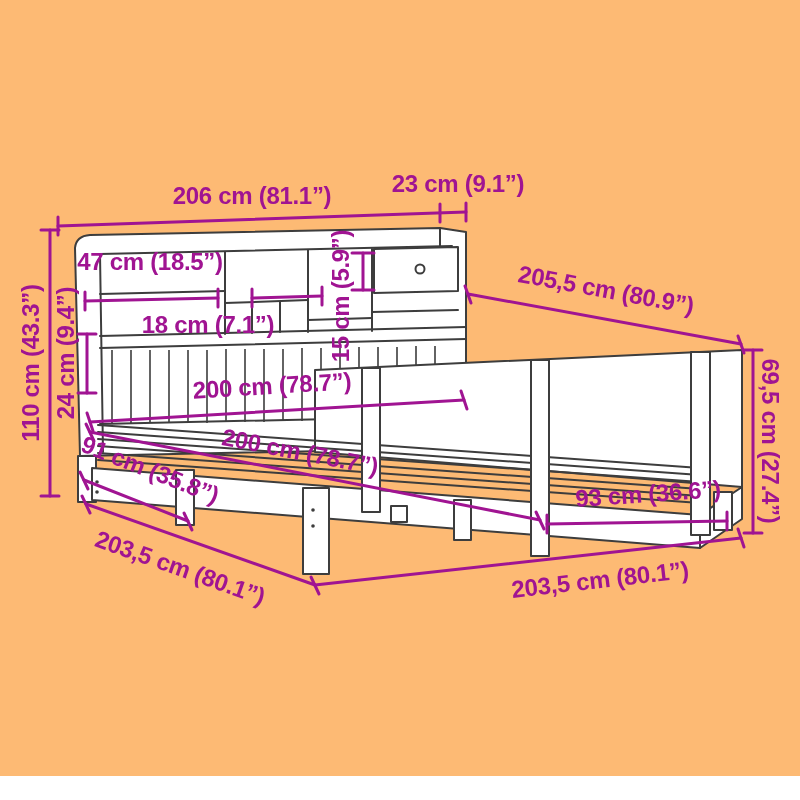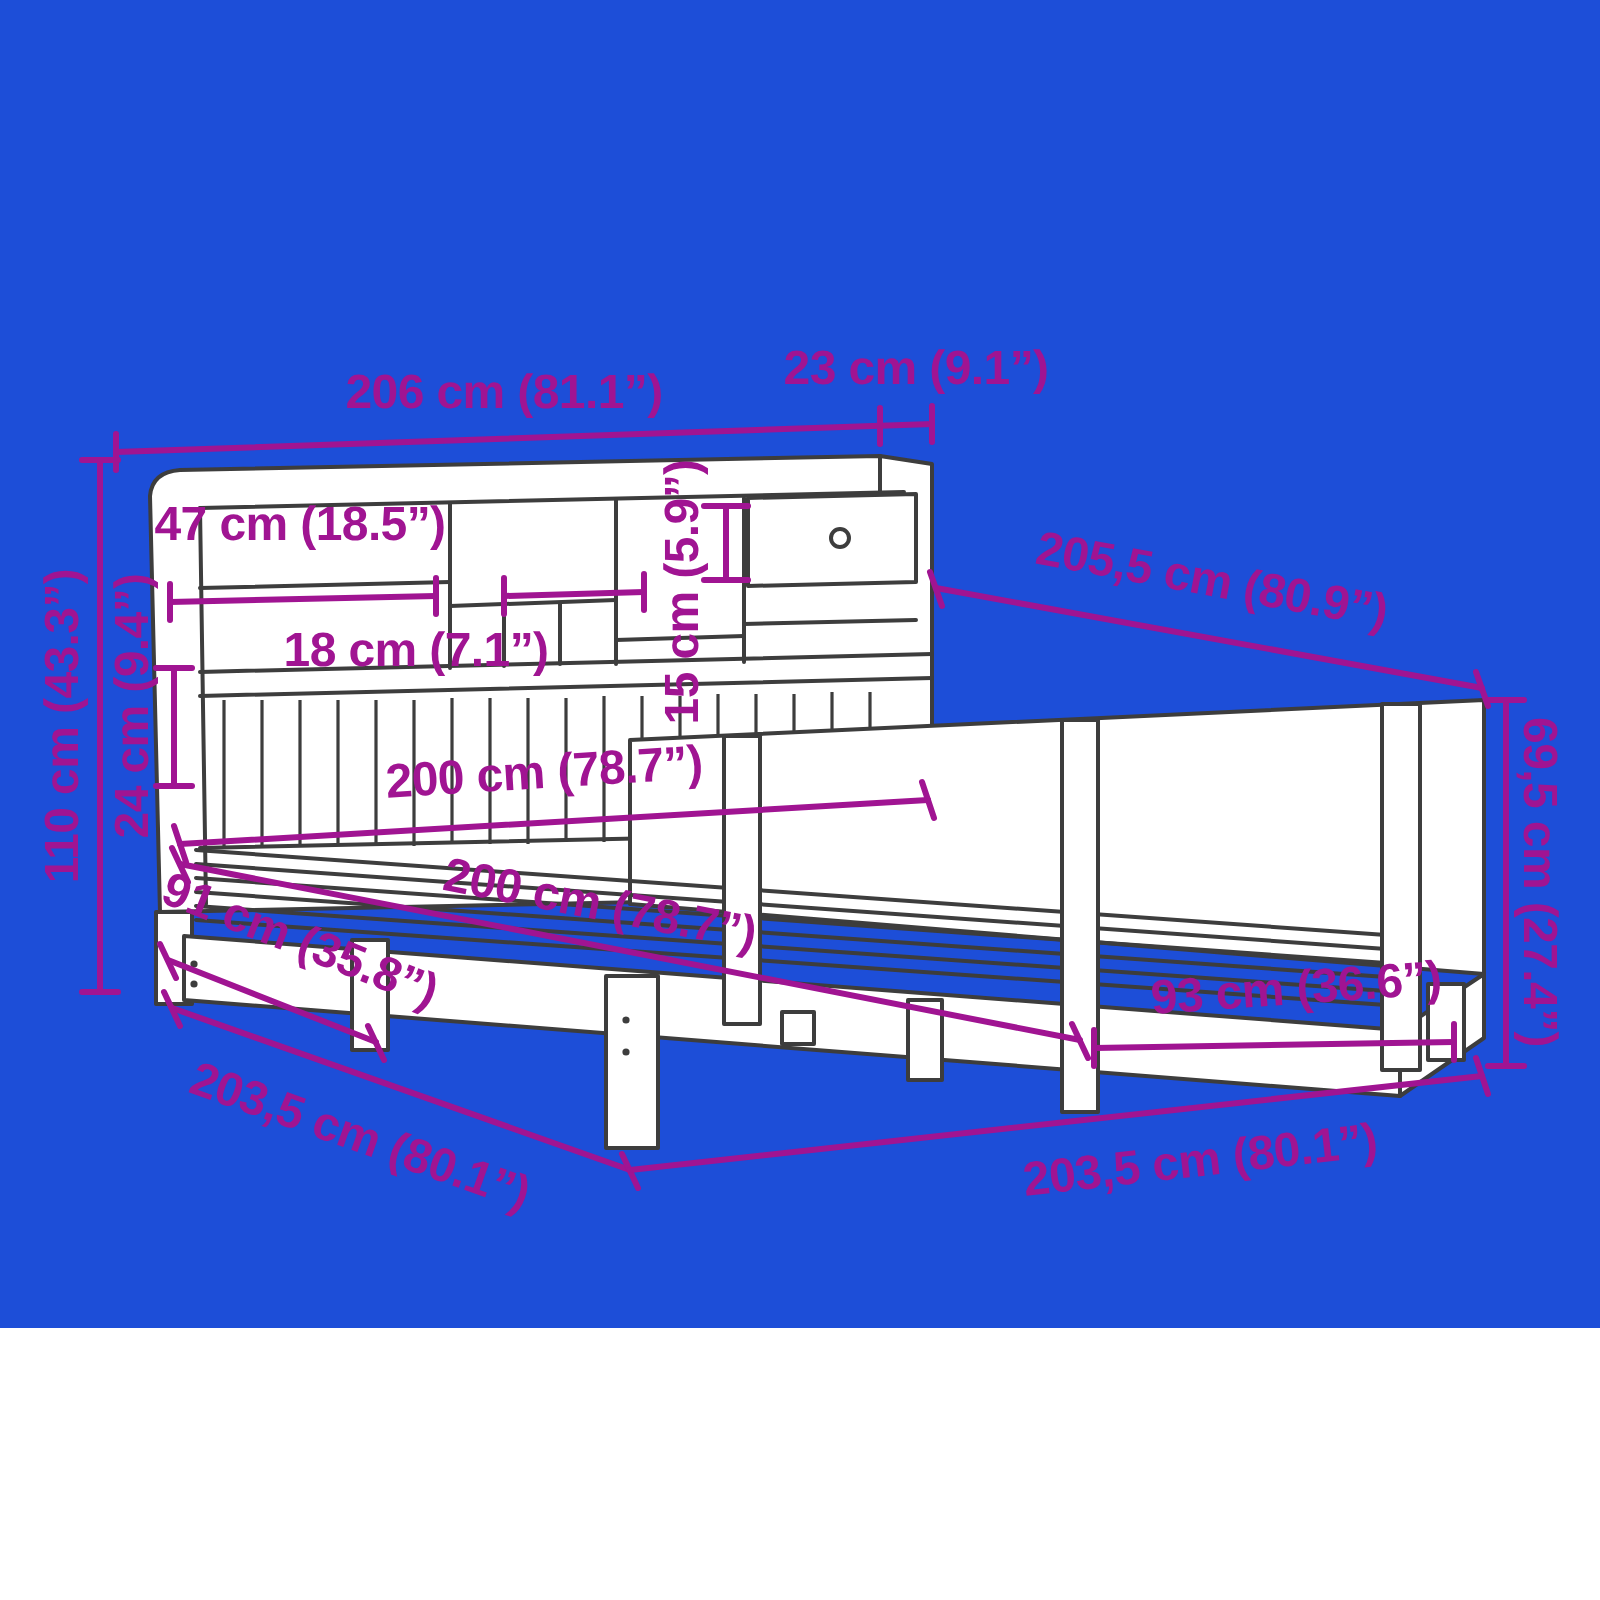--- a/index.html
+++ b/index.html
@@ -1,16 +1,16 @@
 <!DOCTYPE html>
 <html><head>
 <meta charset="utf-8">
 <style>
   html,body{margin:0;padding:0;background:#ffffff;}
-  .stage{position:relative;width:800px;height:664px;background:#1d4ed8;overflow:hidden;}
+  .stage{position:relative;width:800px;height:776px;background:#fdba74;overflow:hidden;}
   svg{display:block;}
   .art{stroke:#3d3d3d;stroke-width:2;fill:none;stroke-linejoin:round;stroke-linecap:round;}
   .artfill{stroke:#3d3d3d;stroke-width:2;fill:#ffffff;stroke-linejoin:round;}
   .thin{stroke:#3d3d3d;stroke-width:1.6;fill:none;}
   .dimline{stroke:#a01492;stroke-width:3;fill:none;stroke-linecap:round;}
   .dimtext{fill:#a01492;font-family:"Liberation Sans",sans-serif;font-weight:bold;
            font-size:24px;text-anchor:middle;letter-spacing:-0.3px;}
   .dot{fill:#3d3d3d;stroke:none;}
 </style>
 </head>

